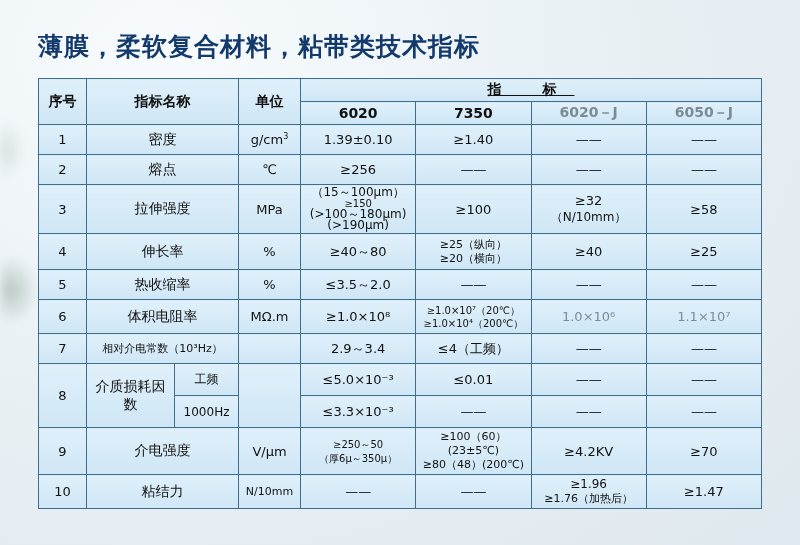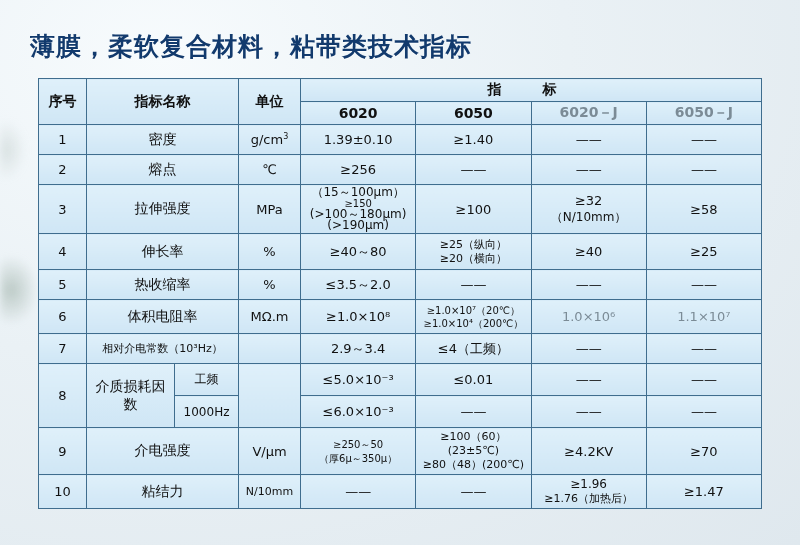--- a/index.html
+++ b/index.html
@@ -24,21 +24,21 @@
   }
   .smudge2{
     position:absolute;left:0;top:120px;width:26px;height:60px;
     background:radial-gradient(ellipse at 20% 50%, rgba(170,185,180,.35), rgba(200,210,205,0) 70%);
     filter:blur(4px);
     pointer-events:none;
   }
 
   .title{
     position:absolute;
-    left:30px;top:30px;
+    left:38px;top:30px;
     font-family:"DejaVu Sans","Liberation Sans",sans-serif;
     font-size:25px;
     font-weight:bold;
     color:#123a6d;
     letter-spacing:1px;
     text-shadow:0 1px 0 rgba(255,255,255,.6);
   }
 
   table.spec{
     position:absolute;
@@ -60,21 +60,21 @@
     font-weight:normal;
   }
   table.spec th{
     font-weight:bold;
     font-size:14px;
   }
   .c-no{width:48px;}
   .c-name{width:152px;}
   .c-unit{width:62px;}
   .c-v{width:auto;}
-  .hdr-group{font-weight:bold;font-size:14px;letter-spacing:18px;}
+  .hdr-group{font-weight:bold;font-size:14px;letter-spacing:18px;text-decoration:underline;}
   .sub{font-size:13px;}
   .sub-grey{color:#7b8b96;margin-top:43px;}
   .small{font-size:12px;line-height:11px;display:block;}
   .mid{font-size:11px;}
   .dash{font-size:13px;letter-spacing:0;}
   .nm{font-size:14px;margin-left:27px;}
   .sup{font-size:8px;vertical-align:super;}
   .row-h{height:30px;}
   .cellpad{padding:3px 2px;}
 </style>
@@ -99,21 +99,21 @@
     </colgroup>
     <thead>
       <tr>
         <th rowspan="2">序号</th>
         <th rowspan="2">指标名称</th>
         <th rowspan="2">单位</th>
         <th colspan="4" class="hdr-group">指  标</th>
       </tr>
       <tr>
         <th class="sub">6020</th>
-        <th class="sub">6050</th>
+        <th class="sub">7350</th>
         <th class="sub sub-grey">6020－J</th>
         <th class="sub sub-grey">6050－J</th>
       </tr>
     </thead>
     <tbody>
 
       <tr class="row-h">
         <td>1</td>
         <td class="nm">密度</td>
         <td><span>g/cm</span><span class="sup">3</span></td>
@@ -212,21 +212,21 @@
           </tbody>
             </table>
         </td>
         <td rowspan="2"></td>
         <td>≤5.0×10⁻³</td>
         <td>≤0.01</td>
         <td class="dash">——</td>
         <td class="dash">——</td>
       </tr>
       <tr style="height:28px">
-        <td>≤6.0×10⁻³</td>
+        <td>≤3.3×10⁻³</td>
         <td class="dash">——</td>
         <td class="dash">——</td>
         <td class="dash">——</td>
       </tr>
 
       <tr style="height:36px">
         <td>9</td>
         <td class="nm">介电强度</td>
         <td>V/μm</td>
         <td class="cellpad">

